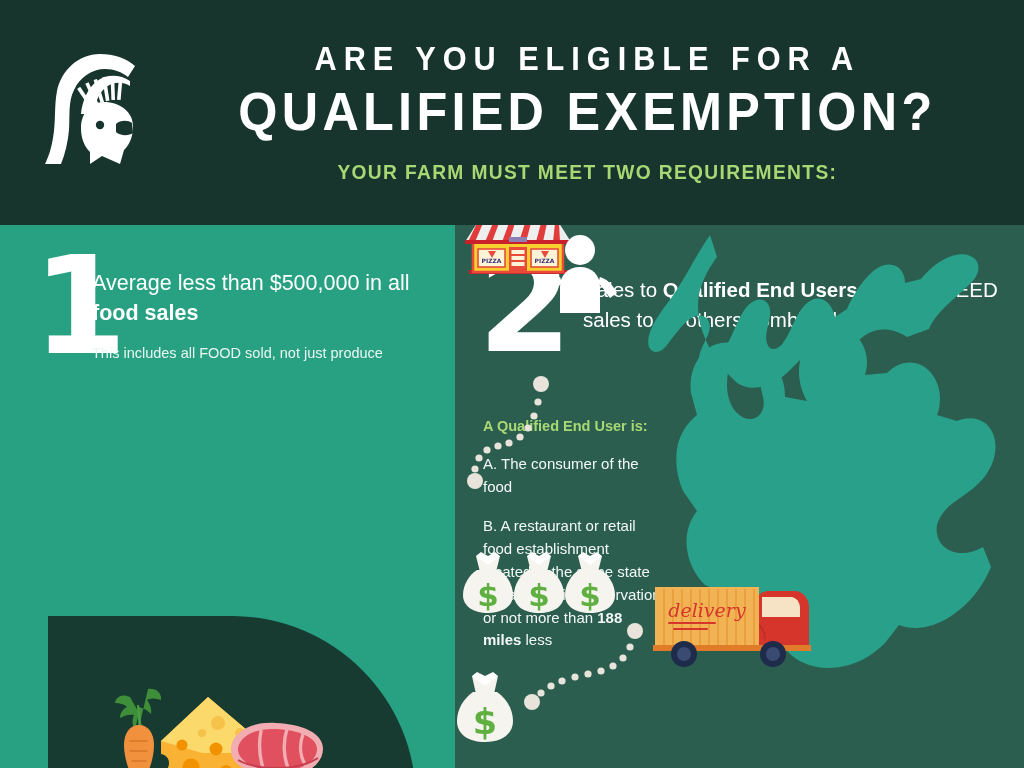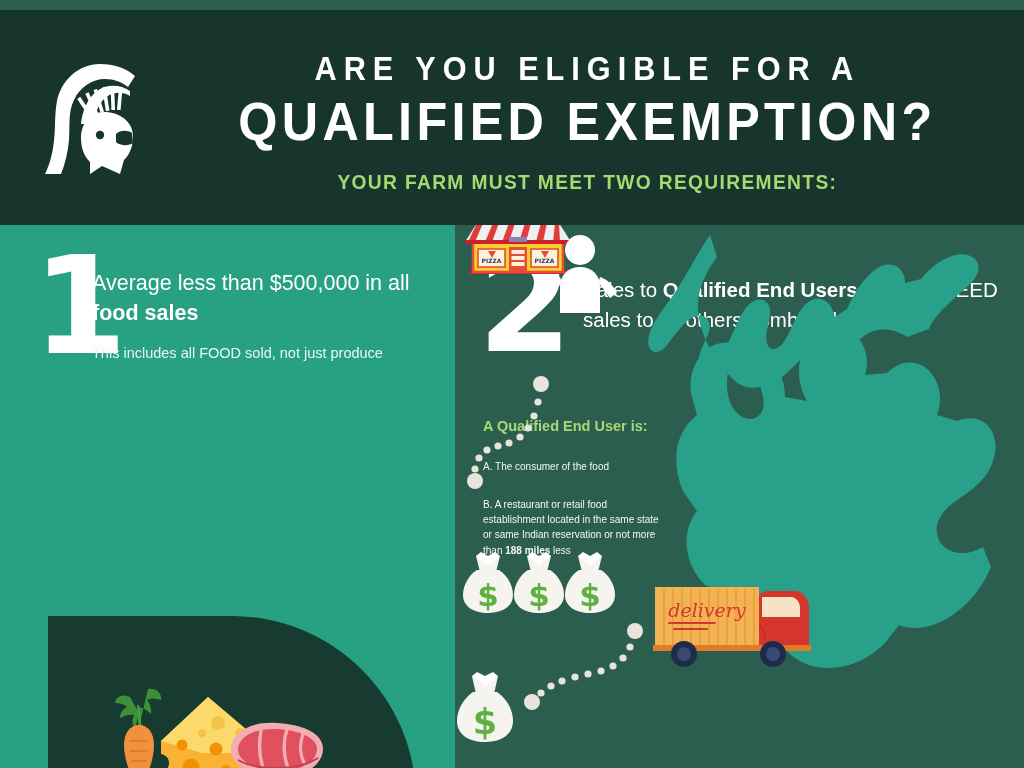--- a/index.html
+++ b/index.html
@@ -12,21 +12,21 @@
   }
   #stage{
     position:relative;
     width:1024px; height:768px;
     overflow:hidden;
     background:#2c5e4f;
   }
 
   
   #header{
-    position:absolute; left:0; top:10px; width:1024px; height:225px;
+    position:absolute; left:0; top:0; width:1024px; height:225px;
     background:#17352c;
     overflow:hidden;
   }
   #spartan-logo{
     position:absolute; left:34px; top:46px; width:130px; height:130px;
   }
   #header-text{
     position:absolute; left:170px; top:0; width:854px; height:225px;
     display:flex; flex-direction:column; align-items:center; justify-content:center;
     padding-right:20px;
@@ -118,21 +118,21 @@
   .rh-main{ color:#ffffff; font-size:20.5px; line-height:1.45; }
   .rh-main b{ font-weight:bold; }
 
   #qeu-block{
     position:absolute; left:28px; top:192px; width:178px;
   }
   .qeu-title{
     color:#a8d873; font-size:14.5px; font-weight:bold; line-height:1.3;
   }
   .qeu-p{
-    color:#f2f8f5; font-size:10px; line-height:1.52; margin-top:23px;
+    color:#f2f8f5; font-size:15px; line-height:1.52; margin-top:17px;
   }
   .qeu-p b{ font-weight:bold; }
 
   
   #map-layer{
     position:absolute; left:0; top:0; width:569px; height:543px;
   }
 </style>
 </head>
 <body>

